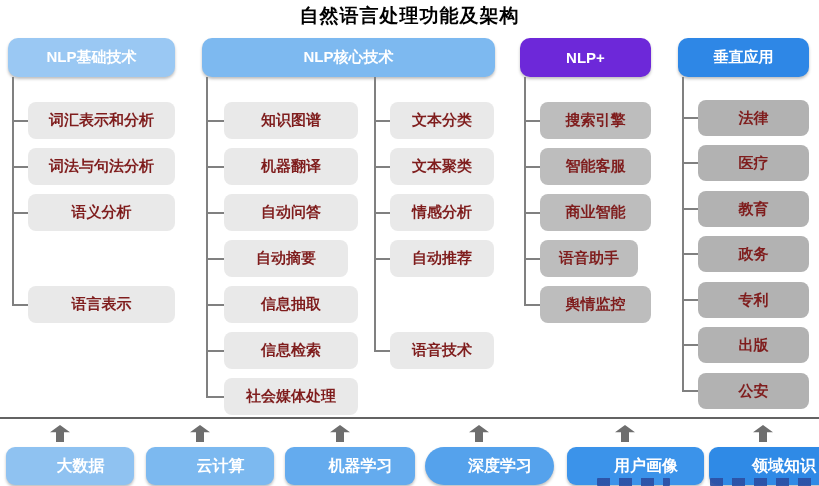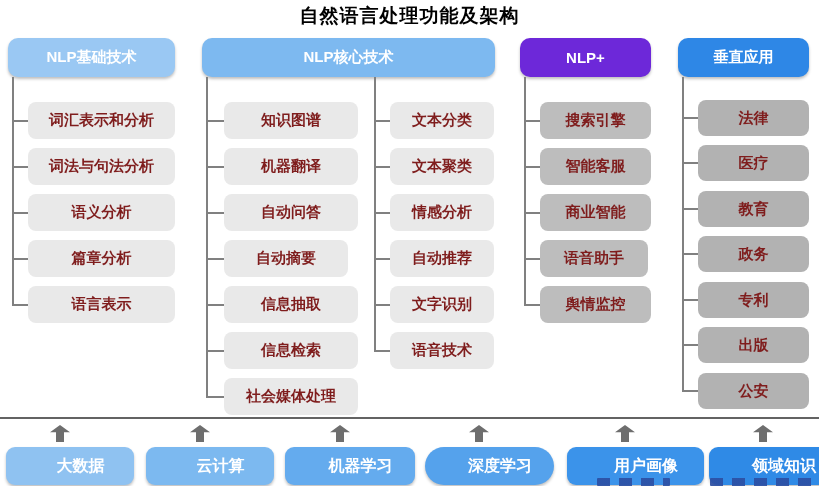--- a/index.html
+++ b/index.html
@@ -56,46 +56,44 @@
 
 <div id="canvas">
 
   <div class="title">自然语言处理功能及架构</div>
 
   <div class="col-header hdr1" style="left:8px;top:38px;width:167px;">NLP基础技术</div>
   <div class="vline" style="left:12px;top:77px;height:228px;"></div>
   <div class="item g-light stub" style="left:28px;top:102px;width:147px;">词汇表示和分析</div>
   <div class="item g-light stub" style="left:28px;top:148px;width:147px;">词法与句法分析</div>
   <div class="item g-light stub" style="left:28px;top:194px;width:147px;">语义分析</div>
-  <div class="item g-light stub" style="left:28px;top:240px;width:147px;">篇章分析</div>
   <div class="item g-light stub" style="left:28px;top:286px;width:147px;">语言表示</div>
 
   <div class="col-header hdr2" style="left:202px;top:38px;width:293px;">NLP核心技术</div>
   <div class="vline" style="left:206px;top:77px;height:320px;"></div>
   <div class="vline" style="left:374px;top:77px;height:274px;"></div>
   <div class="item g-light stub18" style="left:224px;top:102px;width:134px;">知识图谱</div>
   <div class="item g-light stub18" style="left:224px;top:148px;width:134px;">机器翻译</div>
   <div class="item g-light stub18" style="left:224px;top:194px;width:134px;">自动问答</div>
   <div class="item g-light stub18" style="left:224px;top:240px;width:124px;">自动摘要</div>
   <div class="item g-light stub18" style="left:224px;top:286px;width:134px;">信息抽取</div>
   <div class="item g-light stub18" style="left:224px;top:332px;width:134px;">信息检索</div>
   <div class="item g-light stub18" style="left:224px;top:378px;width:134px;">社会媒体处理</div>
   <div class="item g-light stub" style="left:390px;top:102px;width:104px;">文本分类</div>
   <div class="item g-light stub" style="left:390px;top:148px;width:104px;">文本聚类</div>
   <div class="item g-light stub" style="left:390px;top:194px;width:104px;">情感分析</div>
   <div class="item g-light stub" style="left:390px;top:240px;width:104px;">自动推荐</div>
-  <div class="item g-light stub" style="left:390px;top:286px;width:104px;">文字识别</div>
   <div class="item g-light stub" style="left:390px;top:332px;width:104px;">语音技术</div>
 
   <div class="col-header hdr3" style="left:520px;top:38px;width:131px;">NLP+</div>
   <div class="vline" style="left:524px;top:77px;height:228px;"></div>
   <div class="item g-med stub" style="left:540px;top:102px;width:111px;">搜索引擎</div>
   <div class="item g-med stub" style="left:540px;top:148px;width:111px;">智能客服</div>
   <div class="item g-med stub" style="left:540px;top:194px;width:111px;">商业智能</div>
-  <div class="item g-med stub" style="left:540px;top:240px;width:108px;">语音助手</div>
+  <div class="item g-med stub" style="left:540px;top:240px;width:98px;">语音助手</div>
   <div class="item g-med stub" style="left:540px;top:286px;width:111px;">舆情监控</div>
 
   <div class="col-header hdr4" style="left:678px;top:38px;width:131px;">垂直应用</div>
   <div class="vline" style="left:682px;top:77px;height:314px;"></div>
   <div class="item g-dark stub" style="left:698px;top:100px;width:111px;">法律</div>
   <div class="item g-dark stub" style="left:698px;top:145px;width:111px;">医疗</div>
   <div class="item g-dark stub" style="left:698px;top:191px;width:111px;">教育</div>
   <div class="item g-dark stub" style="left:698px;top:236px;width:111px;">政务</div>
   <div class="item g-dark stub" style="left:698px;top:282px;width:111px;">专利</div>
   <div class="item g-dark stub" style="left:698px;top:327px;width:111px;">出版</div>

